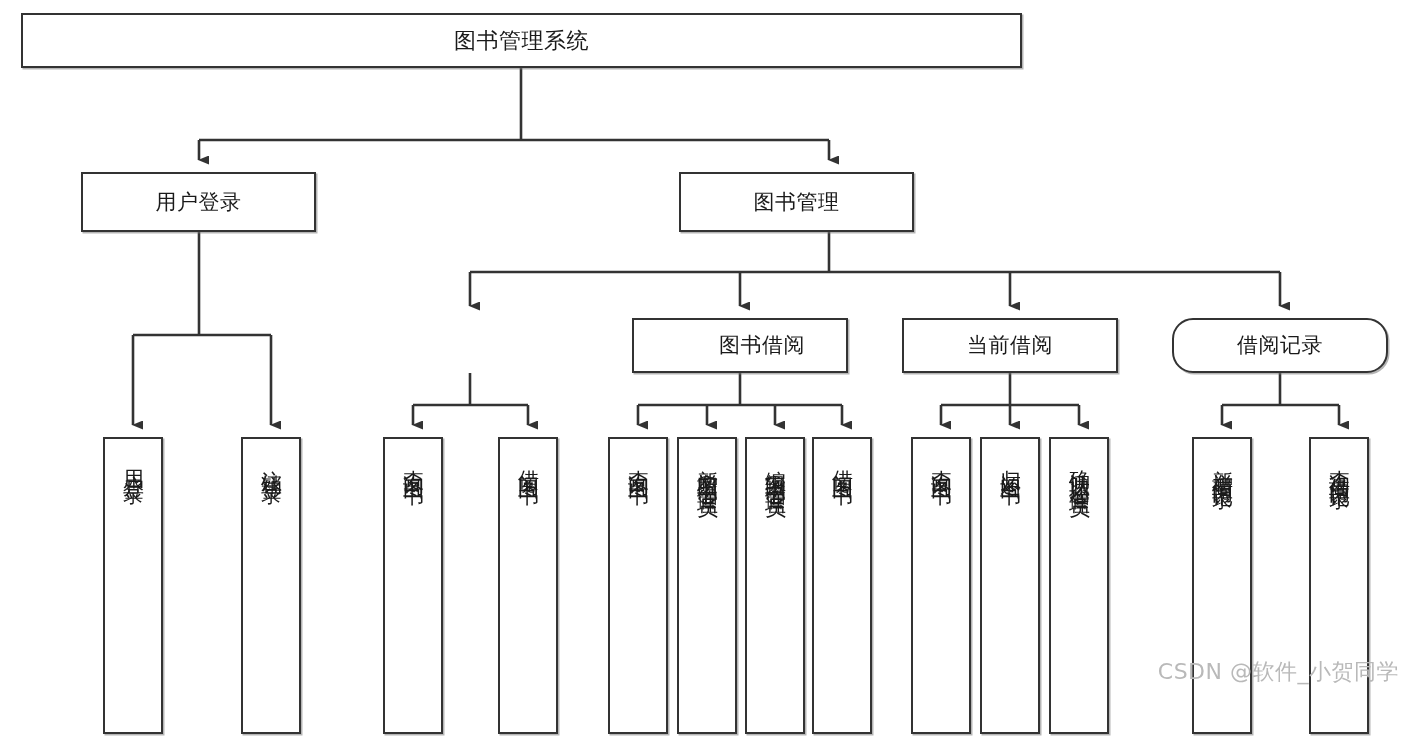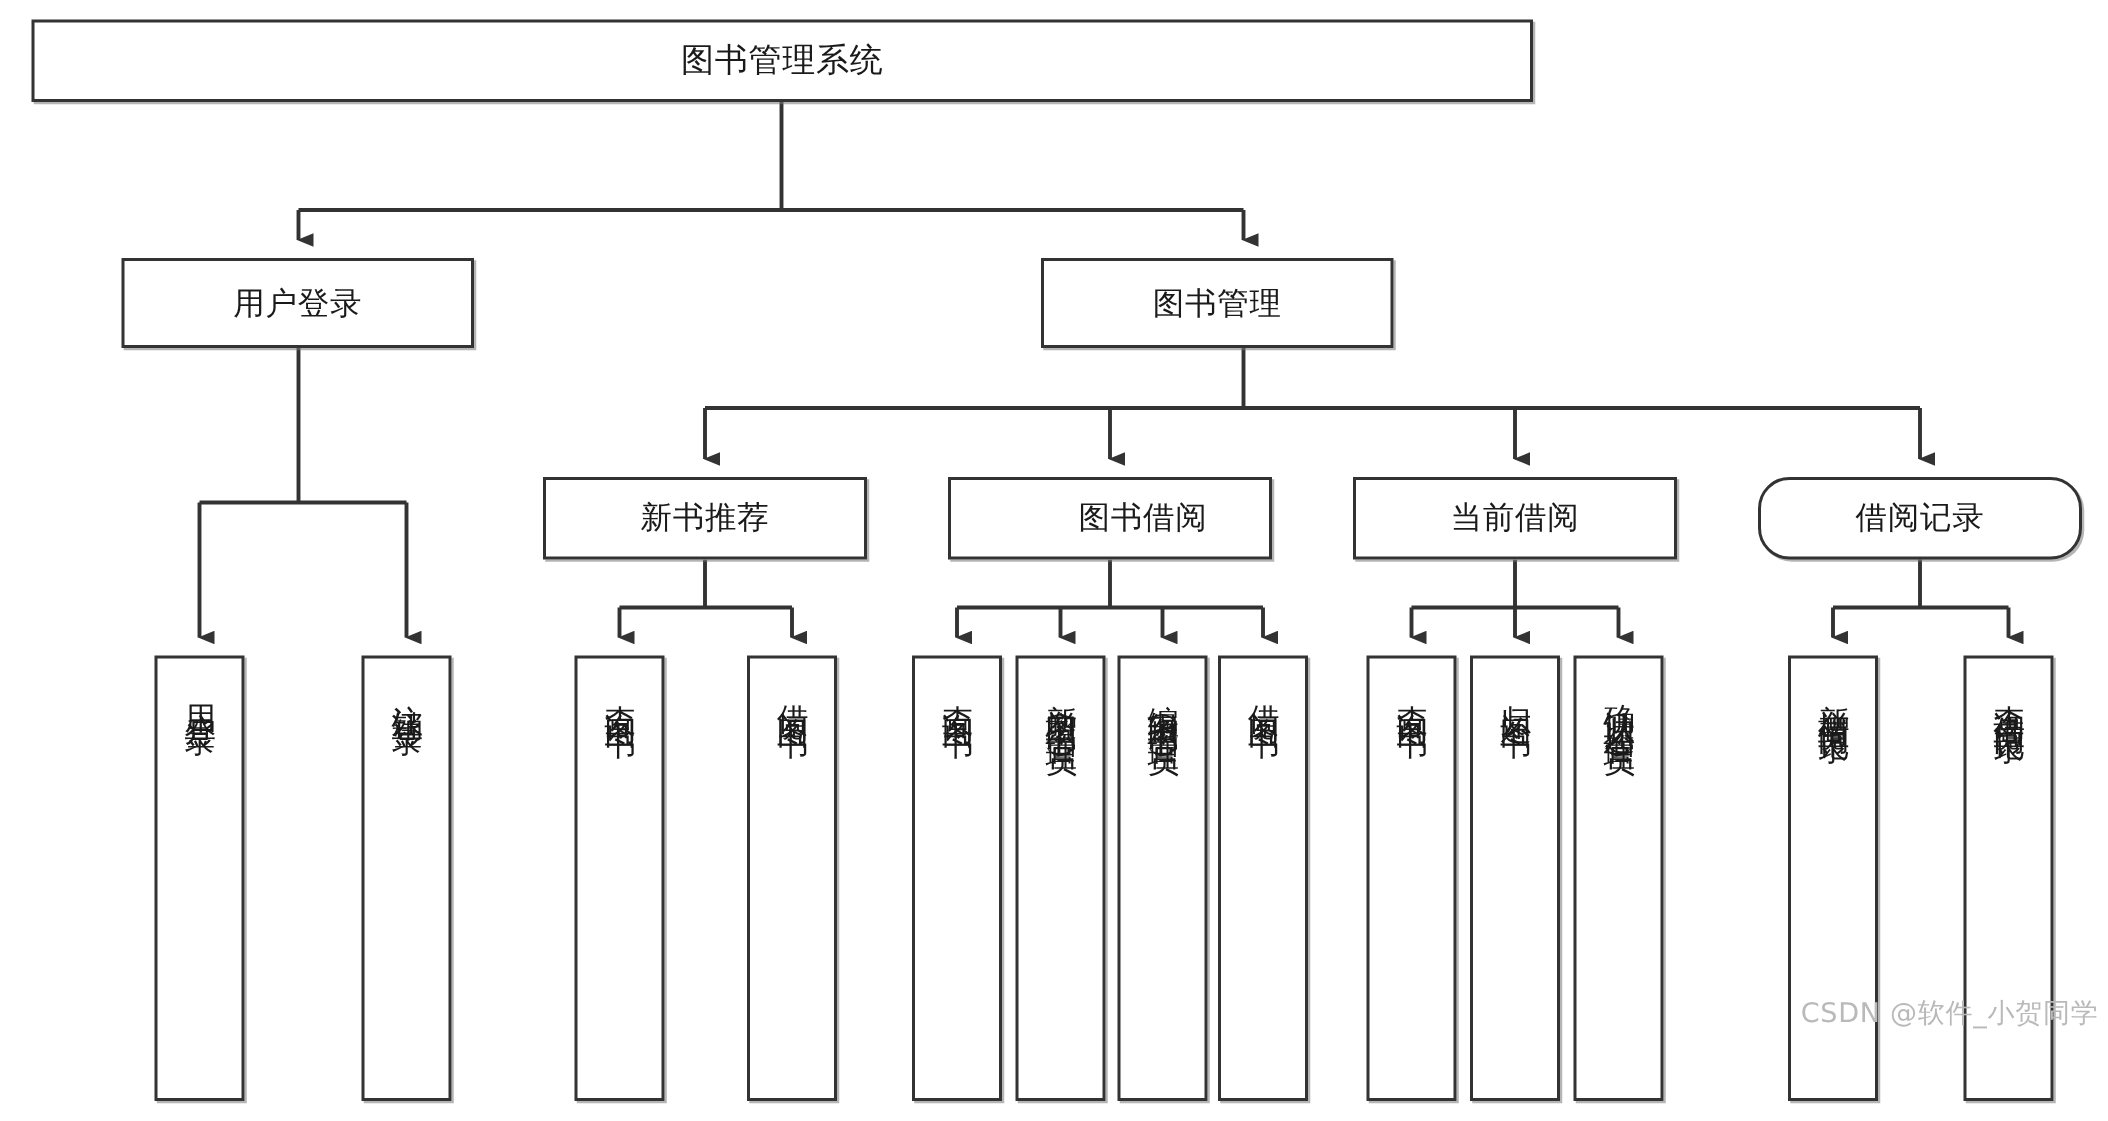--- a/index.html
+++ b/index.html
@@ -69,21 +69,21 @@
   }
   .node-leaf.leaf-tall .label {
     letter-spacing: 4px;
   }
 
   
   #watermark {
     position: absolute;
     right: 6px;
     bottom: 4px;
-    font-size: 18px;
+    font-size: 22px;
     color: #b9b9b9;
     letter-spacing: 0.5px;
     white-space: nowrap;
     pointer-events: none;
     user-select: none;
   }
 </style>
 </head>
 <body>
 
@@ -143,27 +143,24 @@
   </svg>
 
   <div class="node node-root" style="left:21px; top:13px; width:1001px; height:55px;">
     <span class="label">图书管理系统</span>
   </div>
 
   <div class="node node-l1" style="left:81px; top:172px; width:235px; height:60px;">
     <span class="label">用户登录</span>
   </div>
 
-  <div class="node node-l1" style="left:694px; top:172px; width:235px; height:60px;">
+  <div class="node node-l1" style="left:679px; top:172px; width:235px; height:60px;">
     <span class="label">图书管理</span>
   </div>
 
-  <div class="node node-l2" style="left:362px; top:318px; width:216px; height:55px;">
-    <span class="label">新书推荐</span>
-  </div>
 
   <div class="node node-l2" style="left:632px; top:318px; width:216px; height:55px;padding-left:44px;">
     <span class="label">图书借阅</span>
   </div>
 
   <div class="node node-l2" style="left:902px; top:318px; width:216px; height:55px;">
     <span class="label">当前借阅</span>
   </div>
 
   <div class="node node-l2" style="left:1172px; top:318px; width:216px; height:55px;border-radius:21px;">

